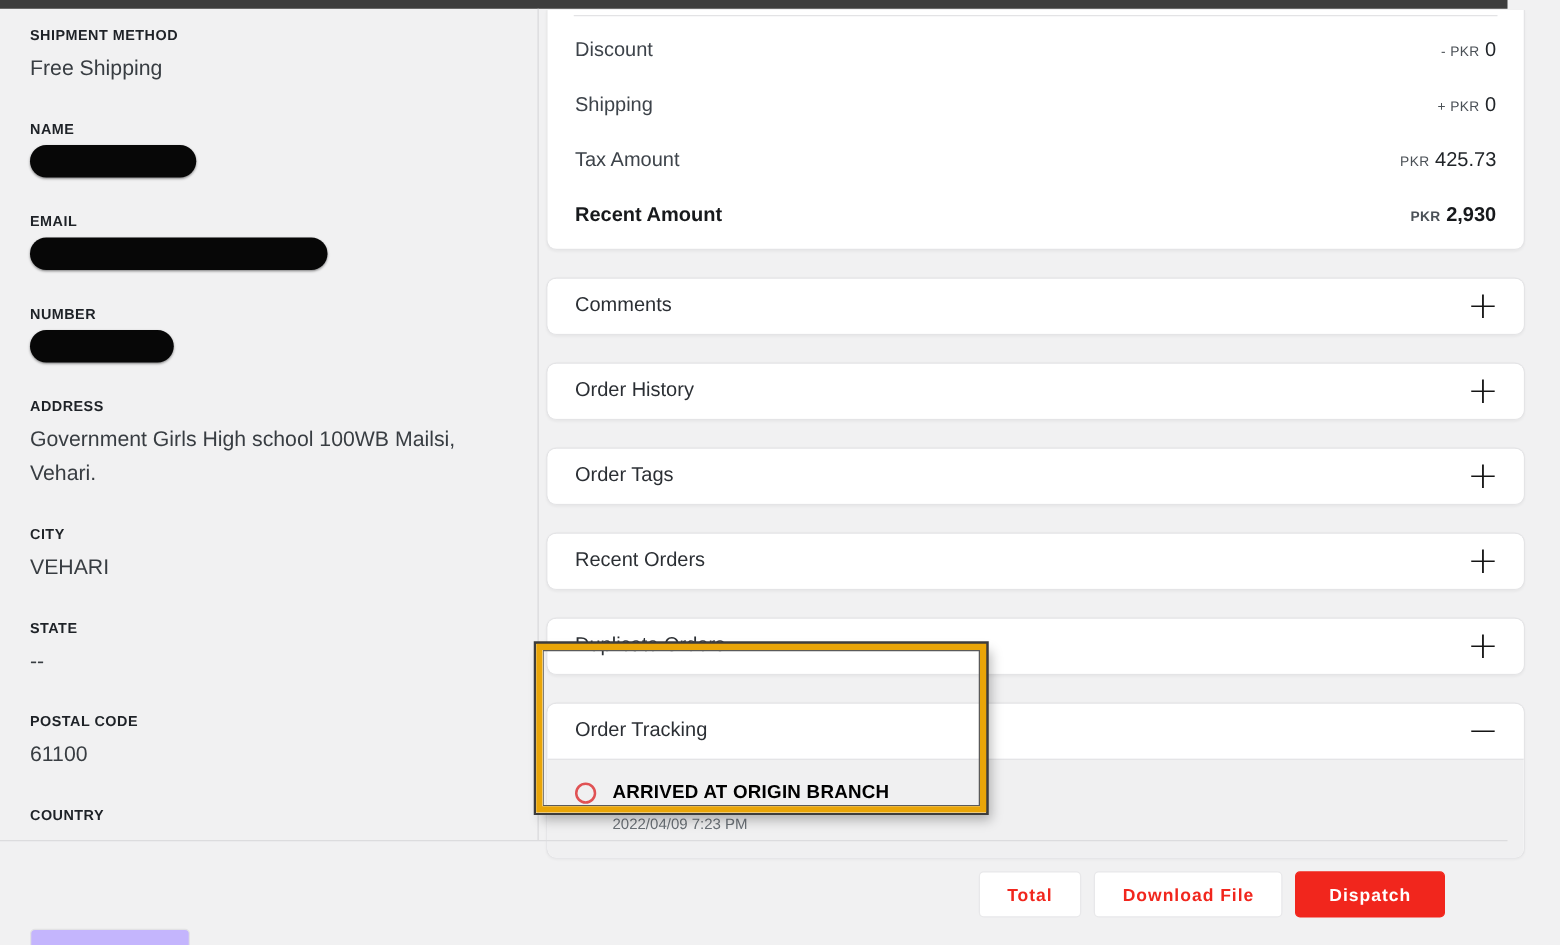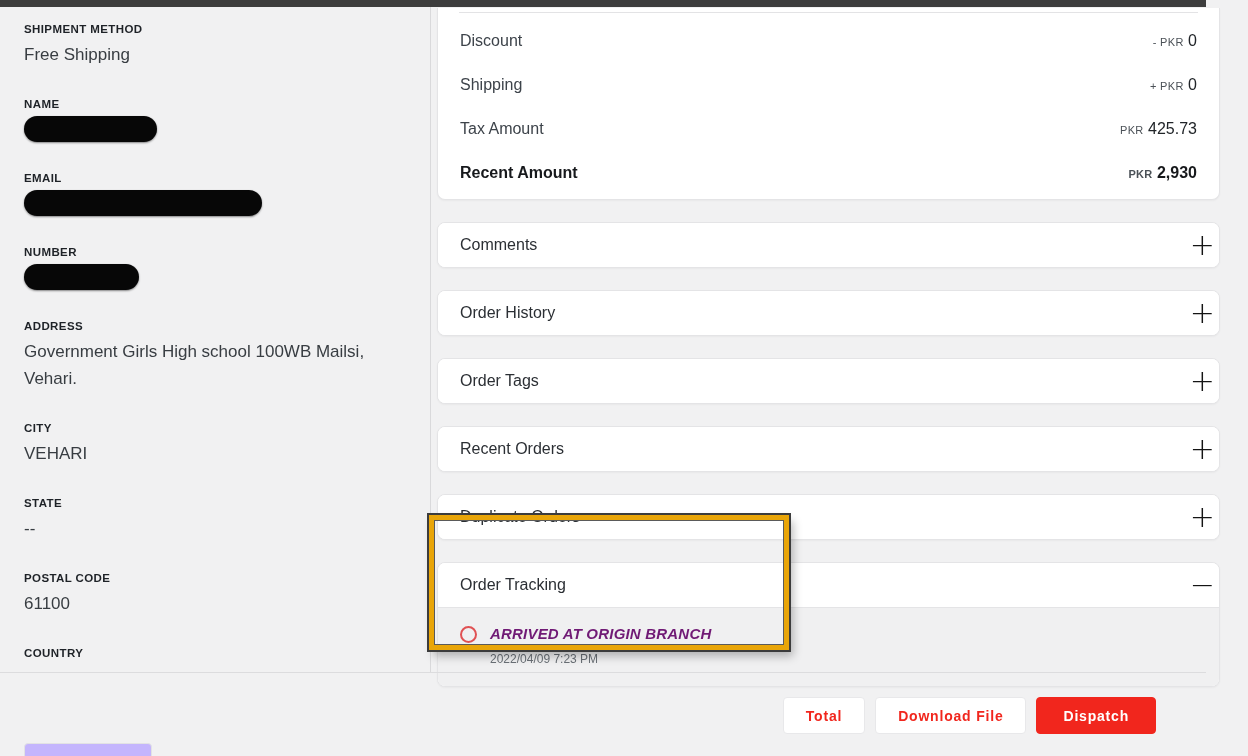--- a/index.html
+++ b/index.html
@@ -32,29 +32,29 @@
   .summary-hr { height:1px; background:#e3e3e5; margin:0 21px 8px 21px; }
   .sum-row { display:flex; justify-content:space-between; align-items:baseline; padding:7px 22px;margin-top:12px; }
   .sum-label { font-size:16px; color:#3d434a; }
   .sum-value { font-size:16px; color:#212529; white-space:nowrap; }
   .sum-cur { font-size:11px; color:#4b5157; letter-spacing:.3px; }
   .sum-row.total .sum-label, .sum-row.total .sum-value { font-weight:700; color:#17191c; }
 
   
   .section { margin-bottom:22px; overflow:hidden; }
   .section-header { height:44px; display:flex; align-items:center; justify-content:space-between;
-                    padding:0 4px 0 22px; background:#ffffff; cursor:pointer; }
+                    padding:0 20px 0 22px; background:#ffffff; cursor:pointer; }
   .section-label { font-size:16px; color:#2b2f34; }
   .toggle-icon { font-size:30px; font-weight:100; color:#141414; line-height:28px;
                  font-family:"DejaVu Sans", sans-serif; }
   .section-body { background:#f0f0f1; border-top:1px solid #e4e4e6; padding:17px 22px 20px 22px; }
   .track-event { display:flex; align-items:flex-start; }
   .track-circle-icon { width:17px; height:17px; border:2px solid #e05254; border-radius:50%;
                        margin:1px 13px 0 0; flex:none; background:transparent; }
-  .track-status { font-size:15px; font-weight:700; color:#701a75; letter-spacing:.2px;font-style:italic; }
+  .track-status { font-size:15px; font-weight:700; color:#000000; letter-spacing:.2px; }
   .track-time { font-size:12px; color:#6a7076; margin-top:10px; }
 
   
   .highlight-box { position:absolute; left:429px; top:515px; width:360px; height:135px;
                    border:5px solid #e9a508; pointer-events:none;
                    box-shadow:0 0 0 2px #3c3c3c, inset 0 0 0 1px #5a5a5a, 4px 6px 9px rgba(0,0,0,.28); }
 
   
   .footer-divider { position:absolute; left:0; top:672px; width:1206px; height:1px; background:#dcdcde; }
   .footer { position:absolute; left:0; top:673px; width:1248px; height:83px; }

